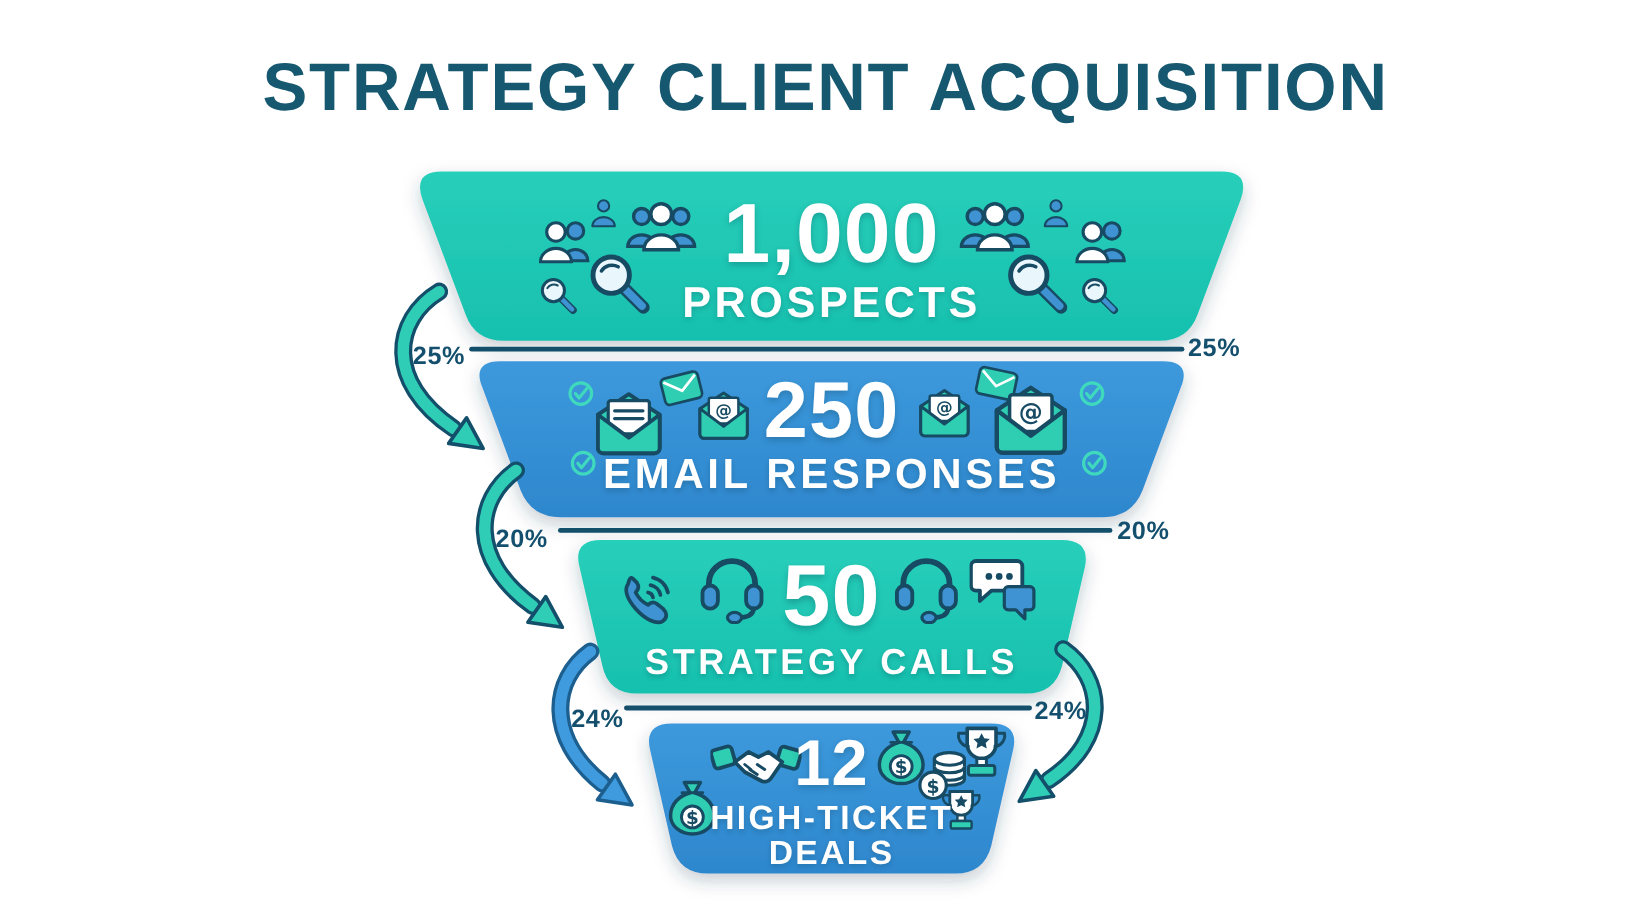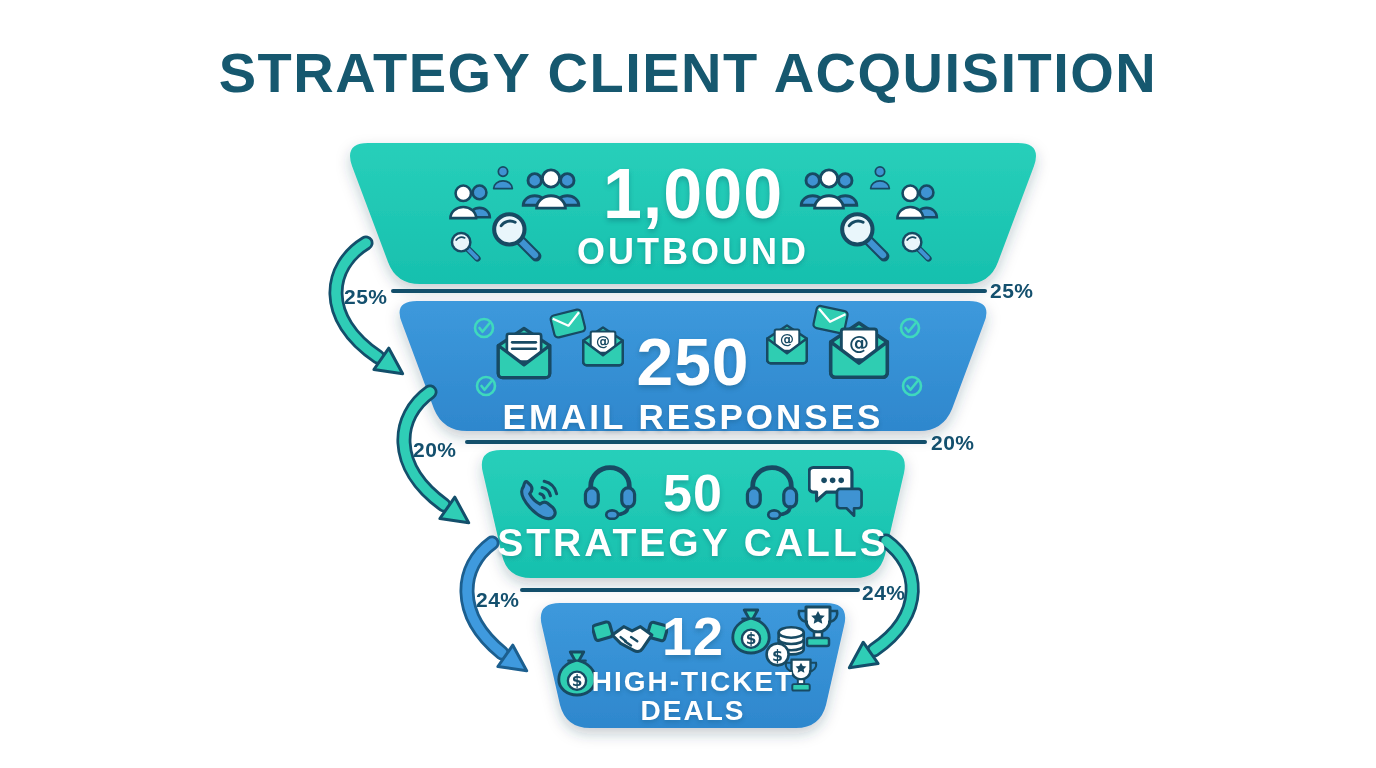--- a/index.html
+++ b/index.html
@@ -19,21 +19,21 @@
   .stage-value{
     font-weight:bold;line-height:1.0;letter-spacing:1px;
     text-shadow:0 3px 5px rgba(10,60,80,.28);
   }
   .stage-label{
     font-weight:bold;letter-spacing:3px;margin-top:4px;line-height:1.05;
     text-shadow:0 2px 4px rgba(10,60,80,.25);
   }
   .s1 .stage-value{font-size:70px;}  .s1 .stage-label{font-size:36px;}
   .s2 .stage-value{font-size:66px;}  .s2 .stage-label{font-size:35px;text-align:center;}
-  .s3 .stage-value{font-size:52px;text-align:center;}  .s3 .stage-label{font-size:39px;text-align:right;}
+  .s3 .stage-value{font-size:72px;text-align:center;}  .s3 .stage-label{font-size:30px;text-align:right;}
   .s4 .stage-value{font-size:54px;}  .s4 .stage-label{font-size:28px;max-width:250px;letter-spacing:2px;}
   .pct{
     position:absolute;z-index:3;font-size:21px;font-weight:bold;color:#14506e;letter-spacing:0.5px;
   }
 </style>
 </head>
 <body>
 
 <div class="page">
 
@@ -226,23 +226,23 @@
     <use href="#i-moneybag" x="554" y="648" width="46" height="54"></use>
     <use href="#i-handshake" x="592" y="610" width="76" height="50"></use>
     <use href="#i-moneybag" x="728" y="606" width="46" height="54"></use>
     <use href="#i-coins" x="764" y="622" width="46" height="46"></use>
     <use href="#i-trophy" x="794" y="602" width="48" height="54"></use>
     <use href="#i-trophy" x="782" y="656" width="38" height="42"></use>
   </svg>
 
   <div class="stage-content s1" style="left:344px;top:146px;width:698px;height:138px;text-align:center;">
     <div class="stage-value">1,000</div>
-    <div class="stage-label">OUTBOUND</div>
-  </div>
-  <div class="stage-content s2" style="left:393px;top:319px;width:600px;height:127px;">
+    <div class="stage-label">PROSPECTS</div>
+  </div>
+  <div class="stage-content s2" style="left:393px;top:298px;width:600px;height:127px;">
     <div class="stage-value">250</div>
     <div class="stage-label">EMAIL RESPONSES</div>
   </div>
   <div class="stage-content s3" style="left:477px;top:452px;width:432px;height:126px;">
     <div class="stage-value">50</div>
     <div class="stage-label">STRATEGY CALLS</div>
   </div>
   <div class="stage-content s4" style="left:536px;top:606px;width:314px;height:122px;">
     <div class="stage-value">12</div>
     <div class="stage-label">HIGH-TICKET DEALS</div>

